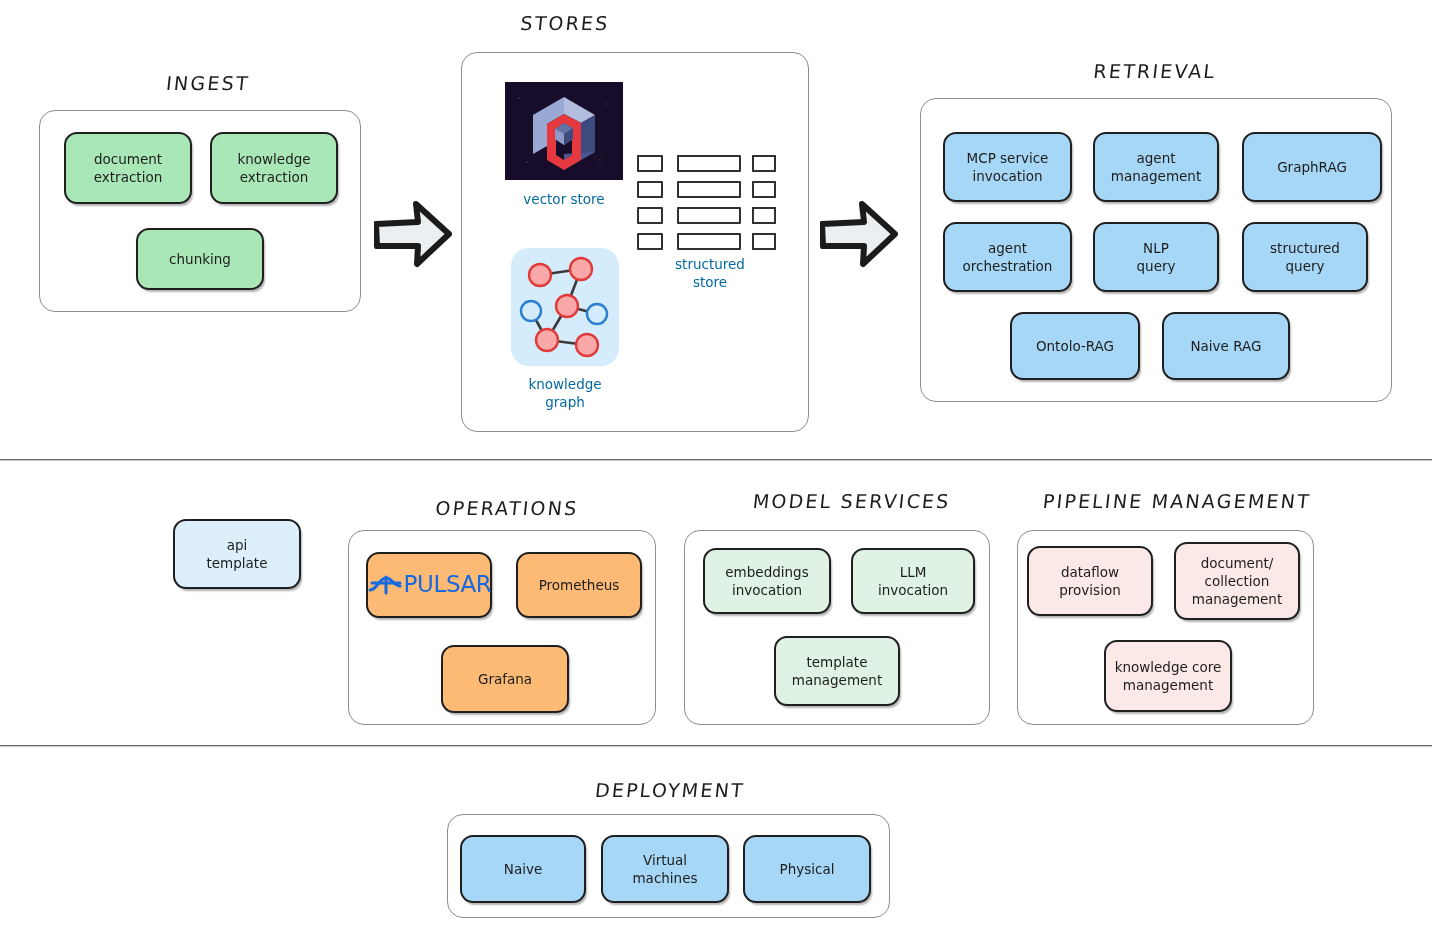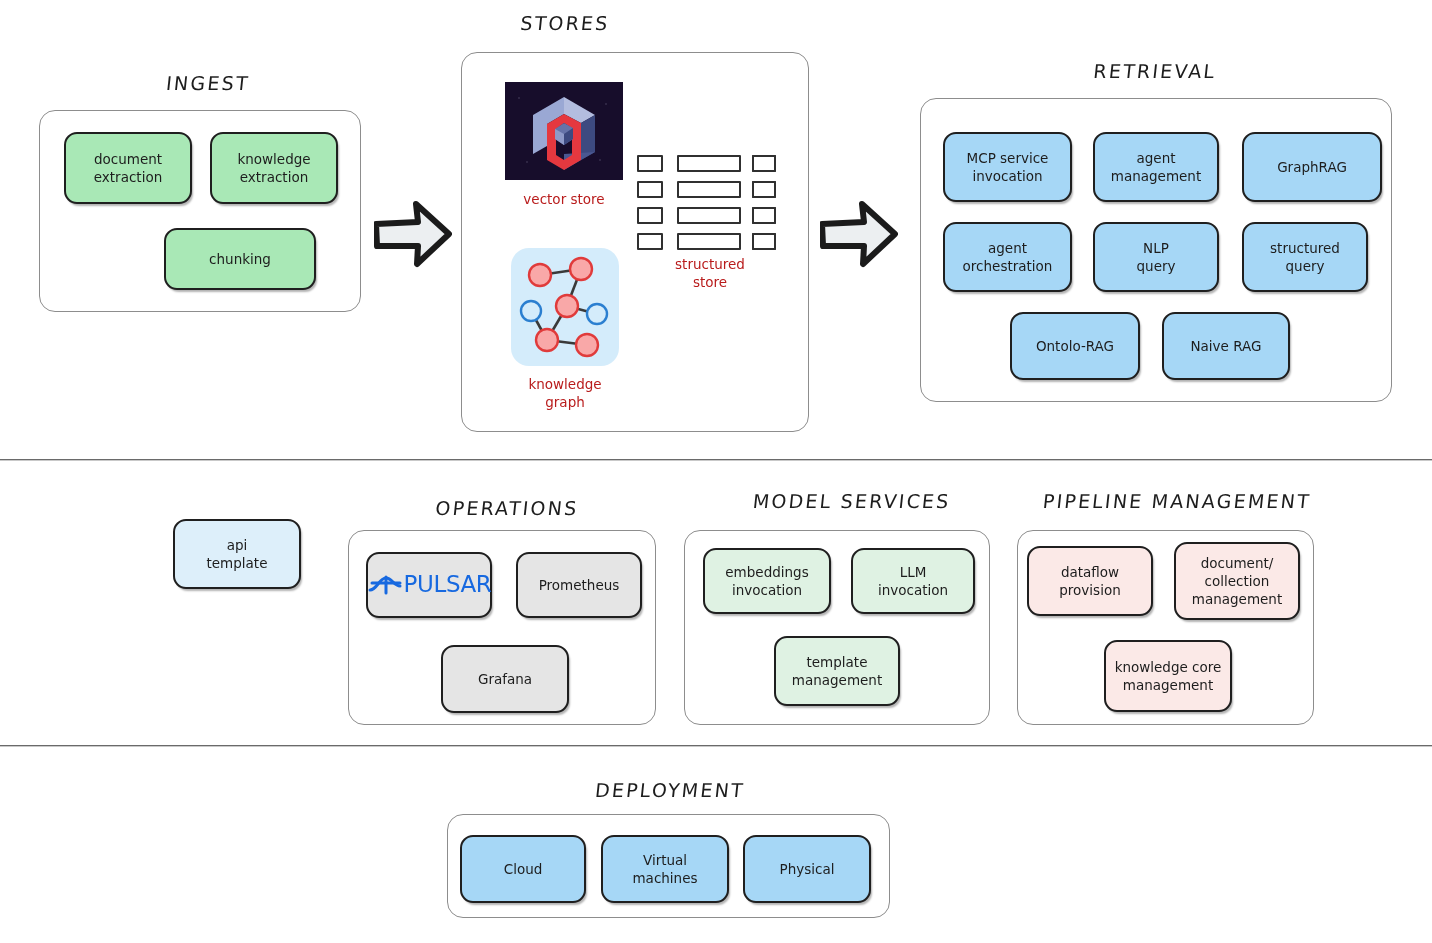--- a/index.html
+++ b/index.html
@@ -54,21 +54,21 @@
     font-size: 13.5px;
     line-height: 1.35;
     color: #1d1d1d;
     box-shadow: 2px 3px 2px -1px rgba(0,0,0,0.30);
     padding: 2px 6px;
   }
   .node span { display: block; }
 
   .green  { background: #a9e8b6; }
   .blue   { background: #a6d7f6; }
-  .yellow { background: #e5e5e5; }
+  .yellow { background: #fdba74; }
   .mint   { background: #dff2e3; }
   .pink   { background: #fbe9e7; }
   .paleblue { background: #ddeffa; }
 
   
   .divider {
     position: absolute;
     left: 0;
     width: 1432px;
     height: 2px;
@@ -82,21 +82,21 @@
   .qdrant-logo {
     position: absolute;
     background: #170d2b;
     overflow: hidden;
   }
   .art-caption {
     position: absolute;
     font-family: "DejaVu Sans", sans-serif;
     font-size: 13.5px;
     line-height: 1.35;
-    color: #b91c1c;
+    color: #0369a1;
     text-align: center;
     white-space: pre-line;
   }
   .kg-panel {
     position: absolute;
     background: #d4ecfb;
     border-radius: 18px;
   }
   .grid-cell {
     position: absolute;
@@ -131,21 +131,21 @@
   <div class="node green" style="left:64px; top:132px; width:128px; height:72px;">
     <span style="white-space:pre-line;">document
 extraction</span>
   </div>
 
   <div class="node green" style="left:210px; top:132px; width:128px; height:72px;">
     <span style="white-space:pre-line;">knowledge
 extraction</span>
   </div>
 
-  <div class="node green" style="left:136px; top:228px; width:152px; height:62px;margin-left:28px;">
+  <div class="node green" style="left:136px; top:228px; width:128px; height:62px;">
     <span style="white-space:pre-line;">chunking</span>
   </div>
 
   <div class="arrow" style="left:374px; top:196px; width:78px; height:76px;">
     <svg width="78" height="76" viewBox="0 0 78 76">
       <path d="M2,28 L44,26 L42,8 L75,38 L43,68 L44,50 L3,50 Z" fill="#eceff1" stroke="#1b1b1b" stroke-width="6" stroke-linejoin="round" stroke-linecap="round"></path>
     </svg>
   </div>
 
   <div class="sec-title" style="left:475px; top:12px; width:180px;">STORES</div>
@@ -339,21 +339,21 @@
 management</span>
   </div>
 
   <div class="divider" style="top:745px;"></div>
 
   <div class="sec-title" style="left:580px; top:779px; width:180px;">DEPLOYMENT</div>
 
   <div class="group" style="left:447px; top:814px; width:443px; height:104px;"></div>
 
   <div class="node blue" style="left:460px; top:835px; width:126px; height:68px;">
-    <span style="white-space:pre-line;">Cloud</span>
+    <span style="white-space:pre-line;">Naive</span>
   </div>
   <div class="node blue" style="left:601px; top:835px; width:128px; height:68px;">
     <span style="white-space:pre-line;">Virtual
 machines</span>
   </div>
   <div class="node blue" style="left:743px; top:835px; width:128px; height:68px;">
     <span style="white-space:pre-line;">Physical</span>
   </div>
 
 </div>

